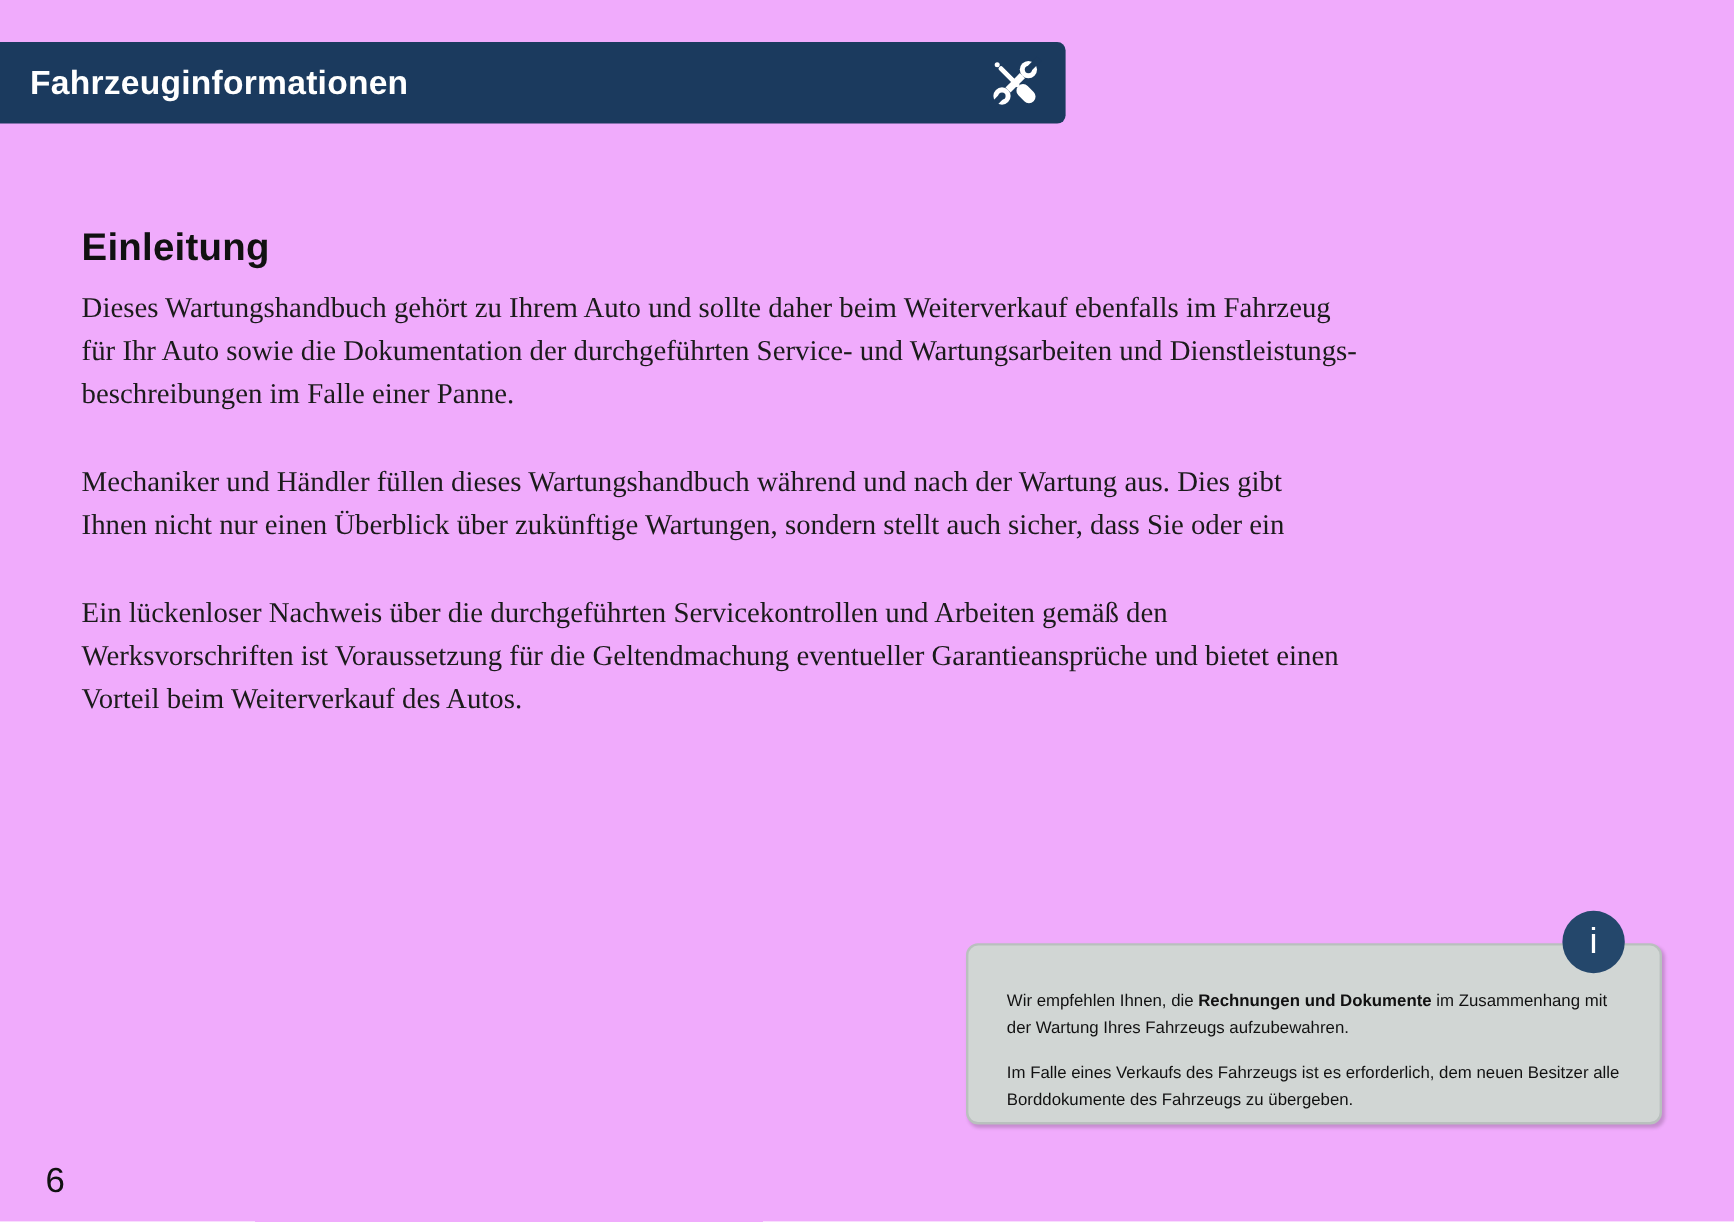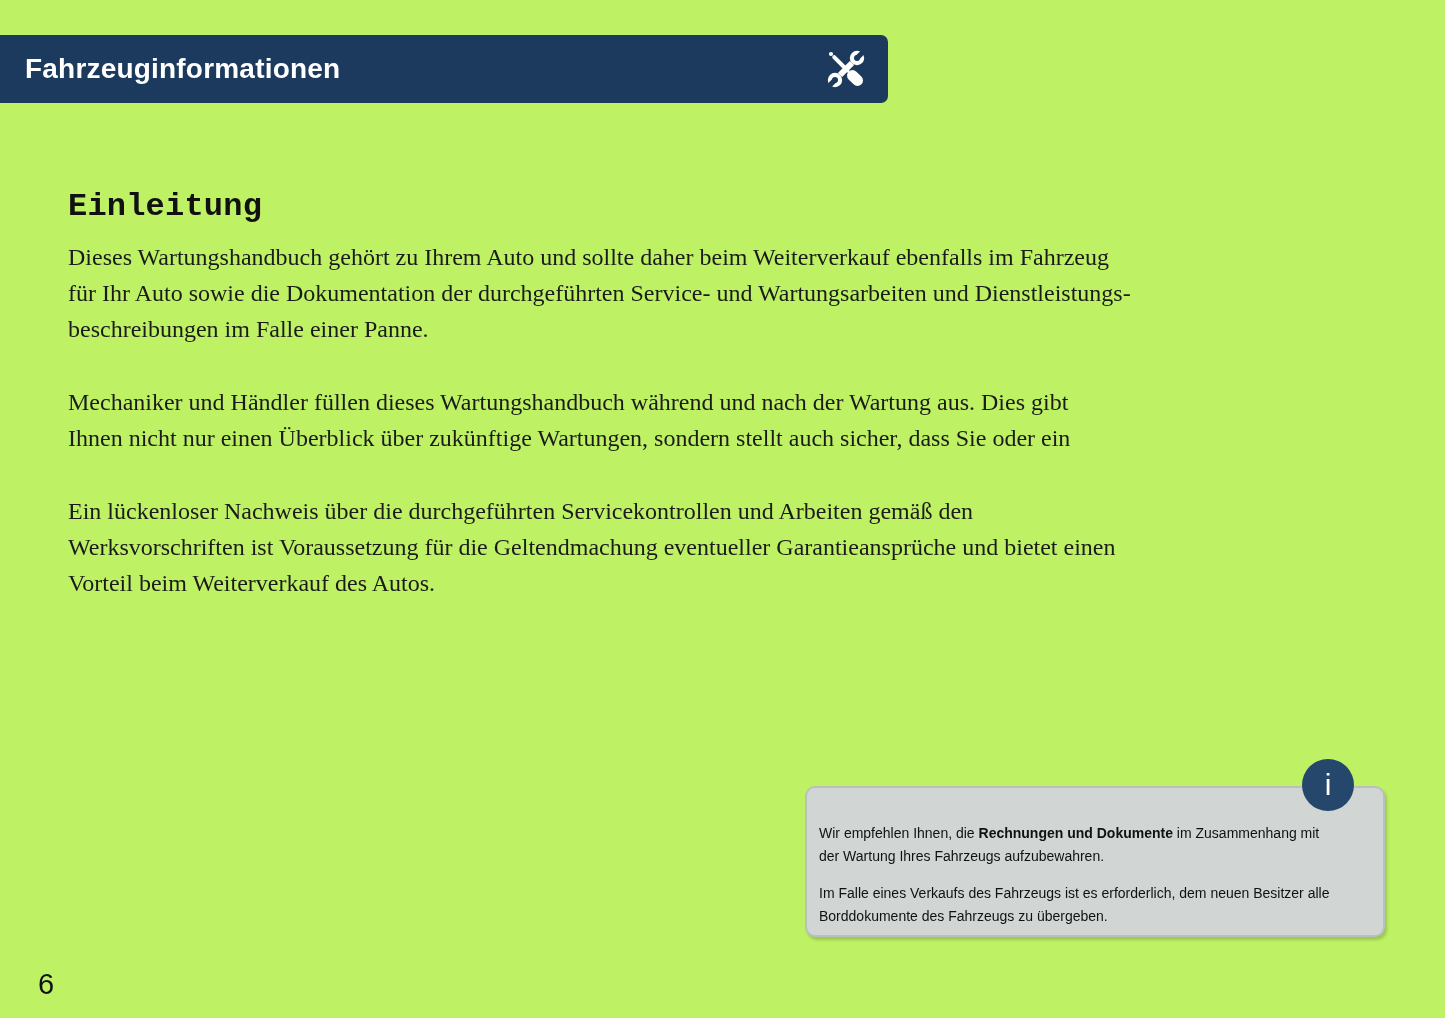--- a/index.html
+++ b/index.html
@@ -5,21 +5,21 @@
   html, body {
     margin: 0;
     padding: 0;
     background: #ffffff;
     font-family: "Liberation Sans", "DejaVu Sans", sans-serif;
   }
   .page {
     position: relative;
     width: 1445px;
     height: 1018px;
-    background: #bef264;
+    background: #f0abfc;
     overflow: hidden;
   }
 
   
   .topbar {
     position: absolute;
     left: 0;
     top: 35px;
     width: 888px;
     height: 68px;
@@ -49,21 +49,20 @@
     left: 68px;
     top: 188px;
     width: 1320px;
   }
   .content h1 {
     margin: 0 0 14px 0;
     font-size: 32px;
     font-weight: bold;
     color: #111111;
     letter-spacing: 0.2px;
-    font-family: Liberation Mono, monospace;
   }
   .para {
     margin: 0 0 37px 0;
     font-size: 24px;
     line-height: 36px;
     color: #1b1b1b;
   }
   .para .line { white-space: nowrap; font-family: Liberation Serif, serif; }
 
   
@@ -71,21 +70,21 @@
     position: absolute;
     left: 805px;
     top: 786px;
     width: 580px;
     height: 151px;
     box-sizing: border-box;
     background: #d1d6d4;
     border: 2px solid #b9c0be;
     border-radius: 10px;
     box-shadow: 2px 3px 3px rgba(0,0,0,0.18);
-    padding: 34px 14px 0 12px;
+    padding: 34px 14px 0 32px;
     font-size: 14px;
     line-height: 23px;
     color: #111111;
   }
   .info-box .iline { white-space: nowrap; }
   .info-box .note2-start { margin-top: 14px; }
   .info-circle {
     position: absolute;
     left: 1302px;
     top: 759px;

